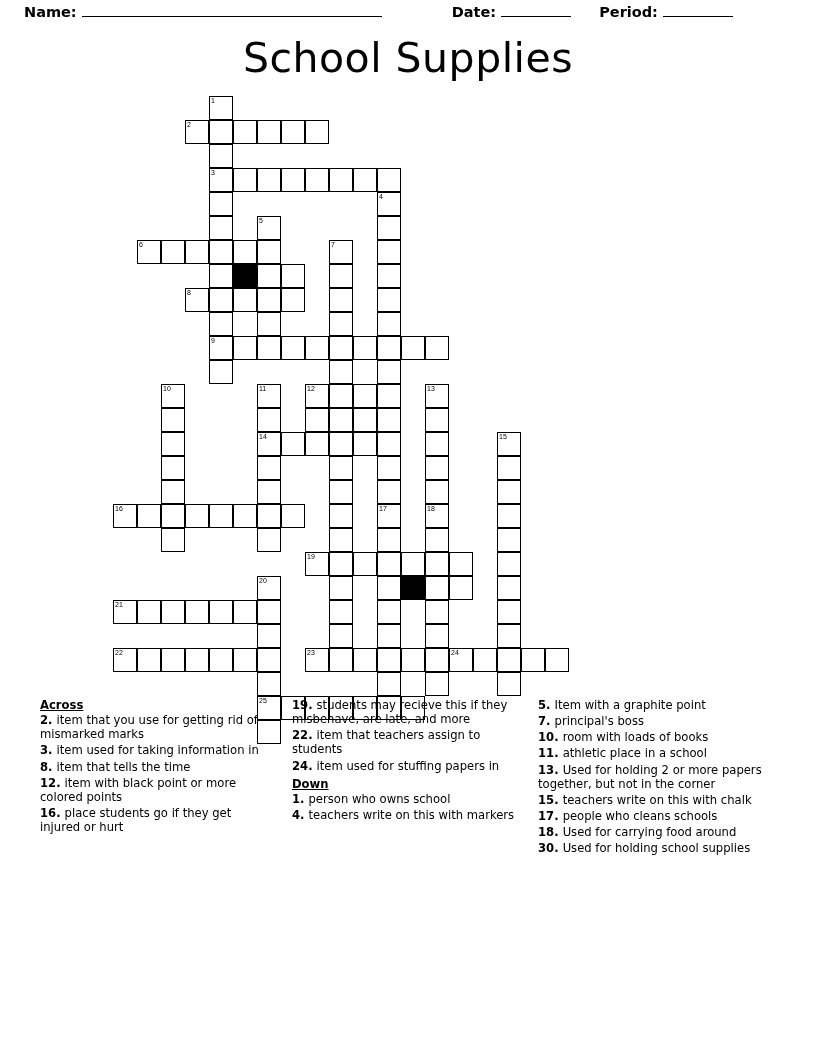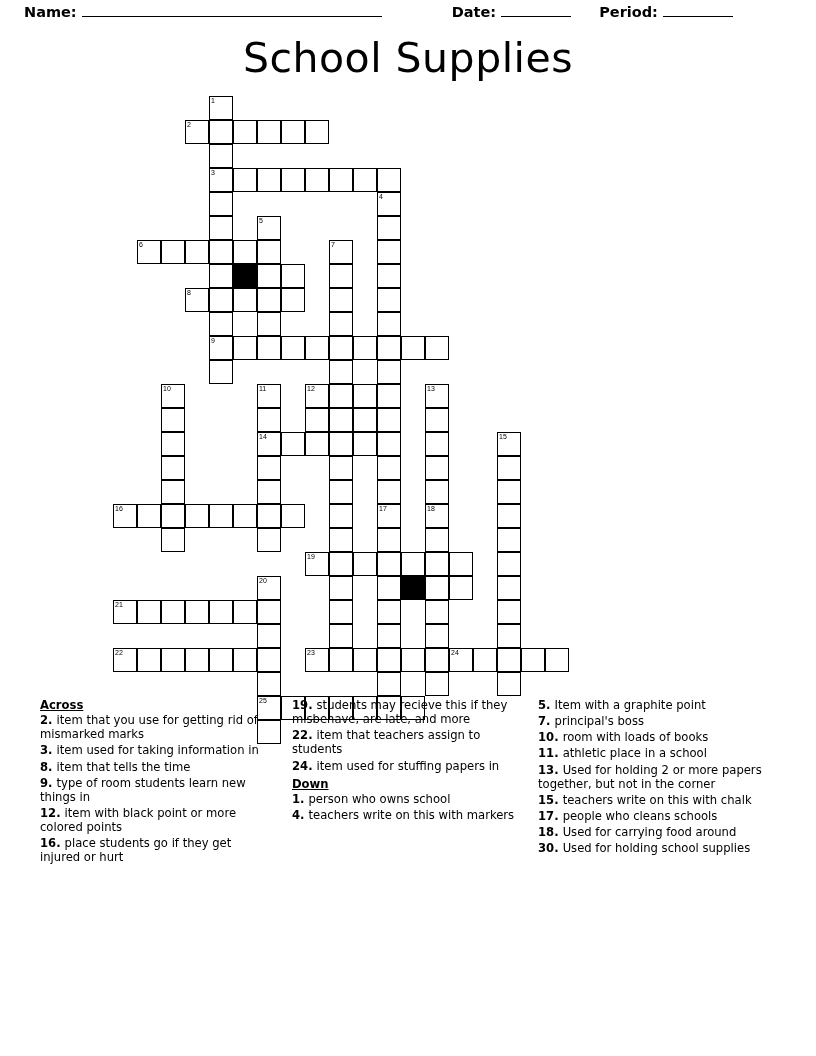--- a/index.html
+++ b/index.html
@@ -343,21 +343,20 @@
     </div>
 </div>
 
 <div id="clues">
   <div class="col">
     <div class="sect-head">Across</div>
     <div id="col1">
         <div class="clue"><b>2. </b><span>item that you use for getting rid of mismarked marks</span></div>
         <div class="clue"><b>3. </b><span>item used for taking information in</span></div>
         <div class="clue"><b>8. </b><span>item that tells the time</span></div>
-        <div class="clue"><b>9. </b><span>type of room students learn new things in</span></div>
         <div class="clue"><b>12. </b><span>item with black point or more colored points</span></div>
         <div class="clue"><b>16. </b><span>place students go if they get injured or hurt</span></div>
       </div>
   </div>
   <div class="col mid">
     <div id="col2">
         <div class="clue"><b>19. </b><span>students may recieve this if they misbehave, are late, and more</span></div>
         <div class="clue"><b>22. </b><span>item that teachers assign to students</span></div>
         <div class="clue"><b>24. </b><span>item used for stuffing papers in</span></div>
       </div>

